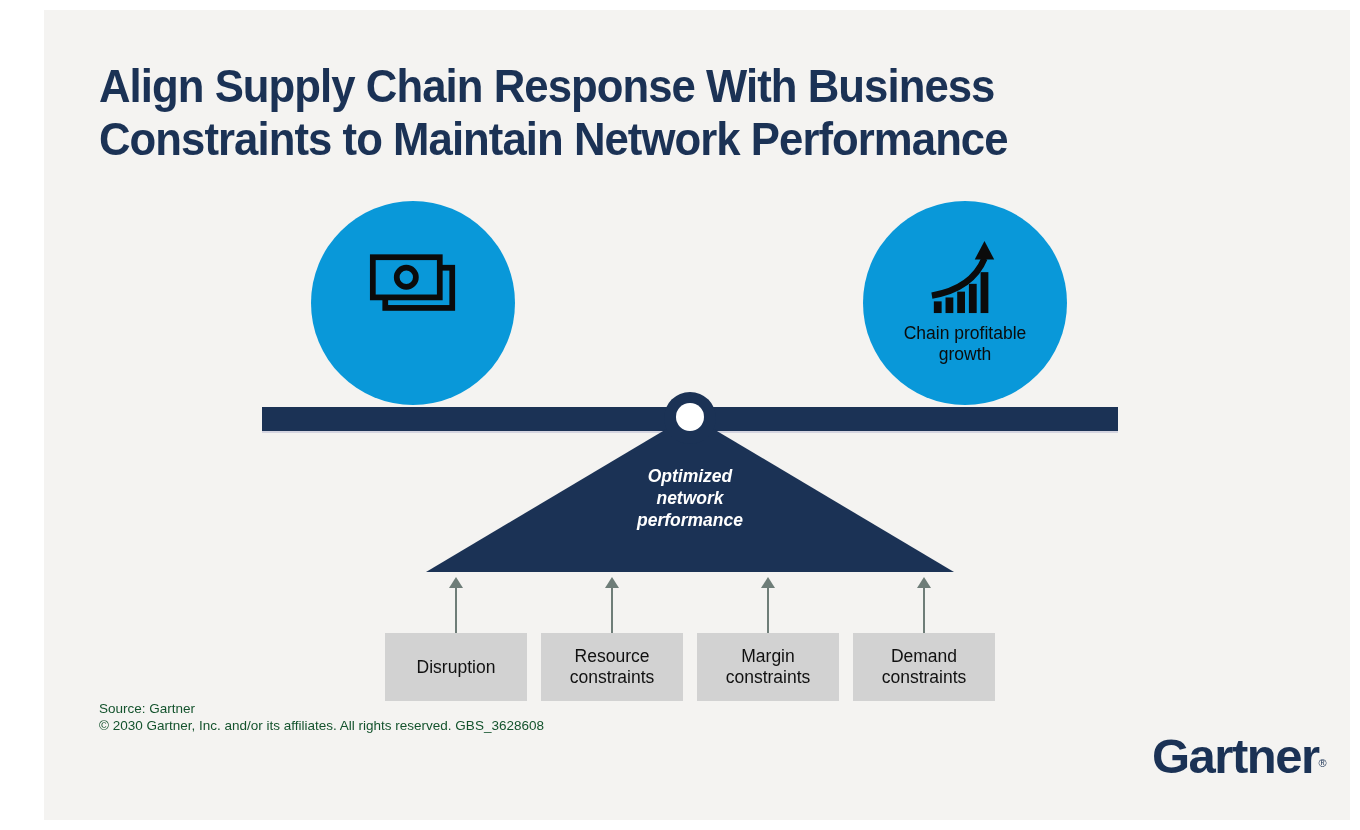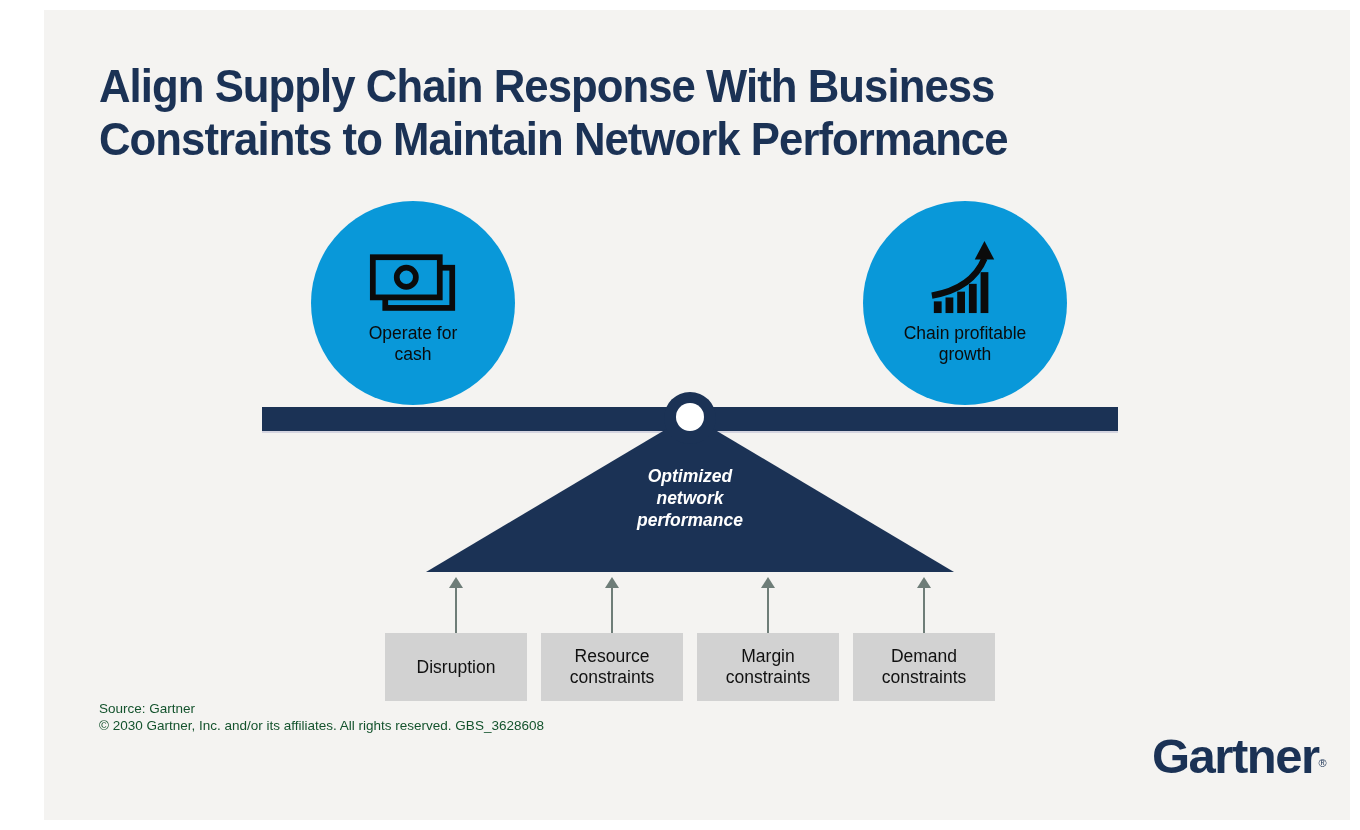--- a/index.html
+++ b/index.html
@@ -162,23 +162,20 @@
 
     <h1 class="title">Align Supply Chain Response With Business Constraints to Maintain Network Performance</h1>
 
     <div class="pan-circle left">
       <div class="pan-icon cash">
         <svg width="88" height="62" viewBox="0 0 92 64" aria-hidden="true">
           <rect class="stroke" x="17" y="15" width="70" height="42"></rect>
           <rect x="4" y="4" width="70" height="42" fill="#0998D9" stroke="#0b0b0b" stroke-width="6"></rect>
           <circle class="stroke" cx="39" cy="25" r="10"></circle>
         </svg>
-      </div>
-      <div class="pan-label">
-        <span>Operate for cash</span>
       </div>
     </div>
 
     <div class="pan-circle right">
       <div class="pan-icon growth">
         <svg width="74" height="78" viewBox="0 0 76 80" aria-hidden="true">
           <rect x="6" y="64" width="8" height="12" fill="#0b0b0b"></rect>
           <rect x="18" y="60" width="8" height="16" fill="#0b0b0b"></rect>
           <rect x="30" y="54" width="8" height="22" fill="#0b0b0b"></rect>
           <rect x="42" y="46" width="8" height="30" fill="#0b0b0b"></rect>

